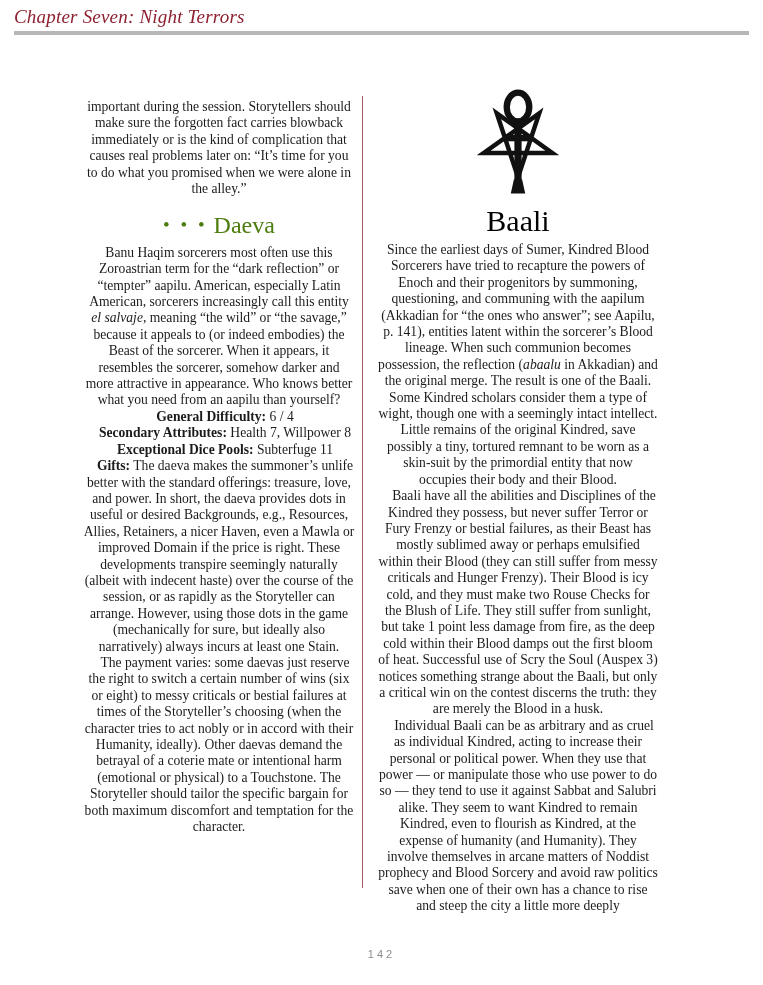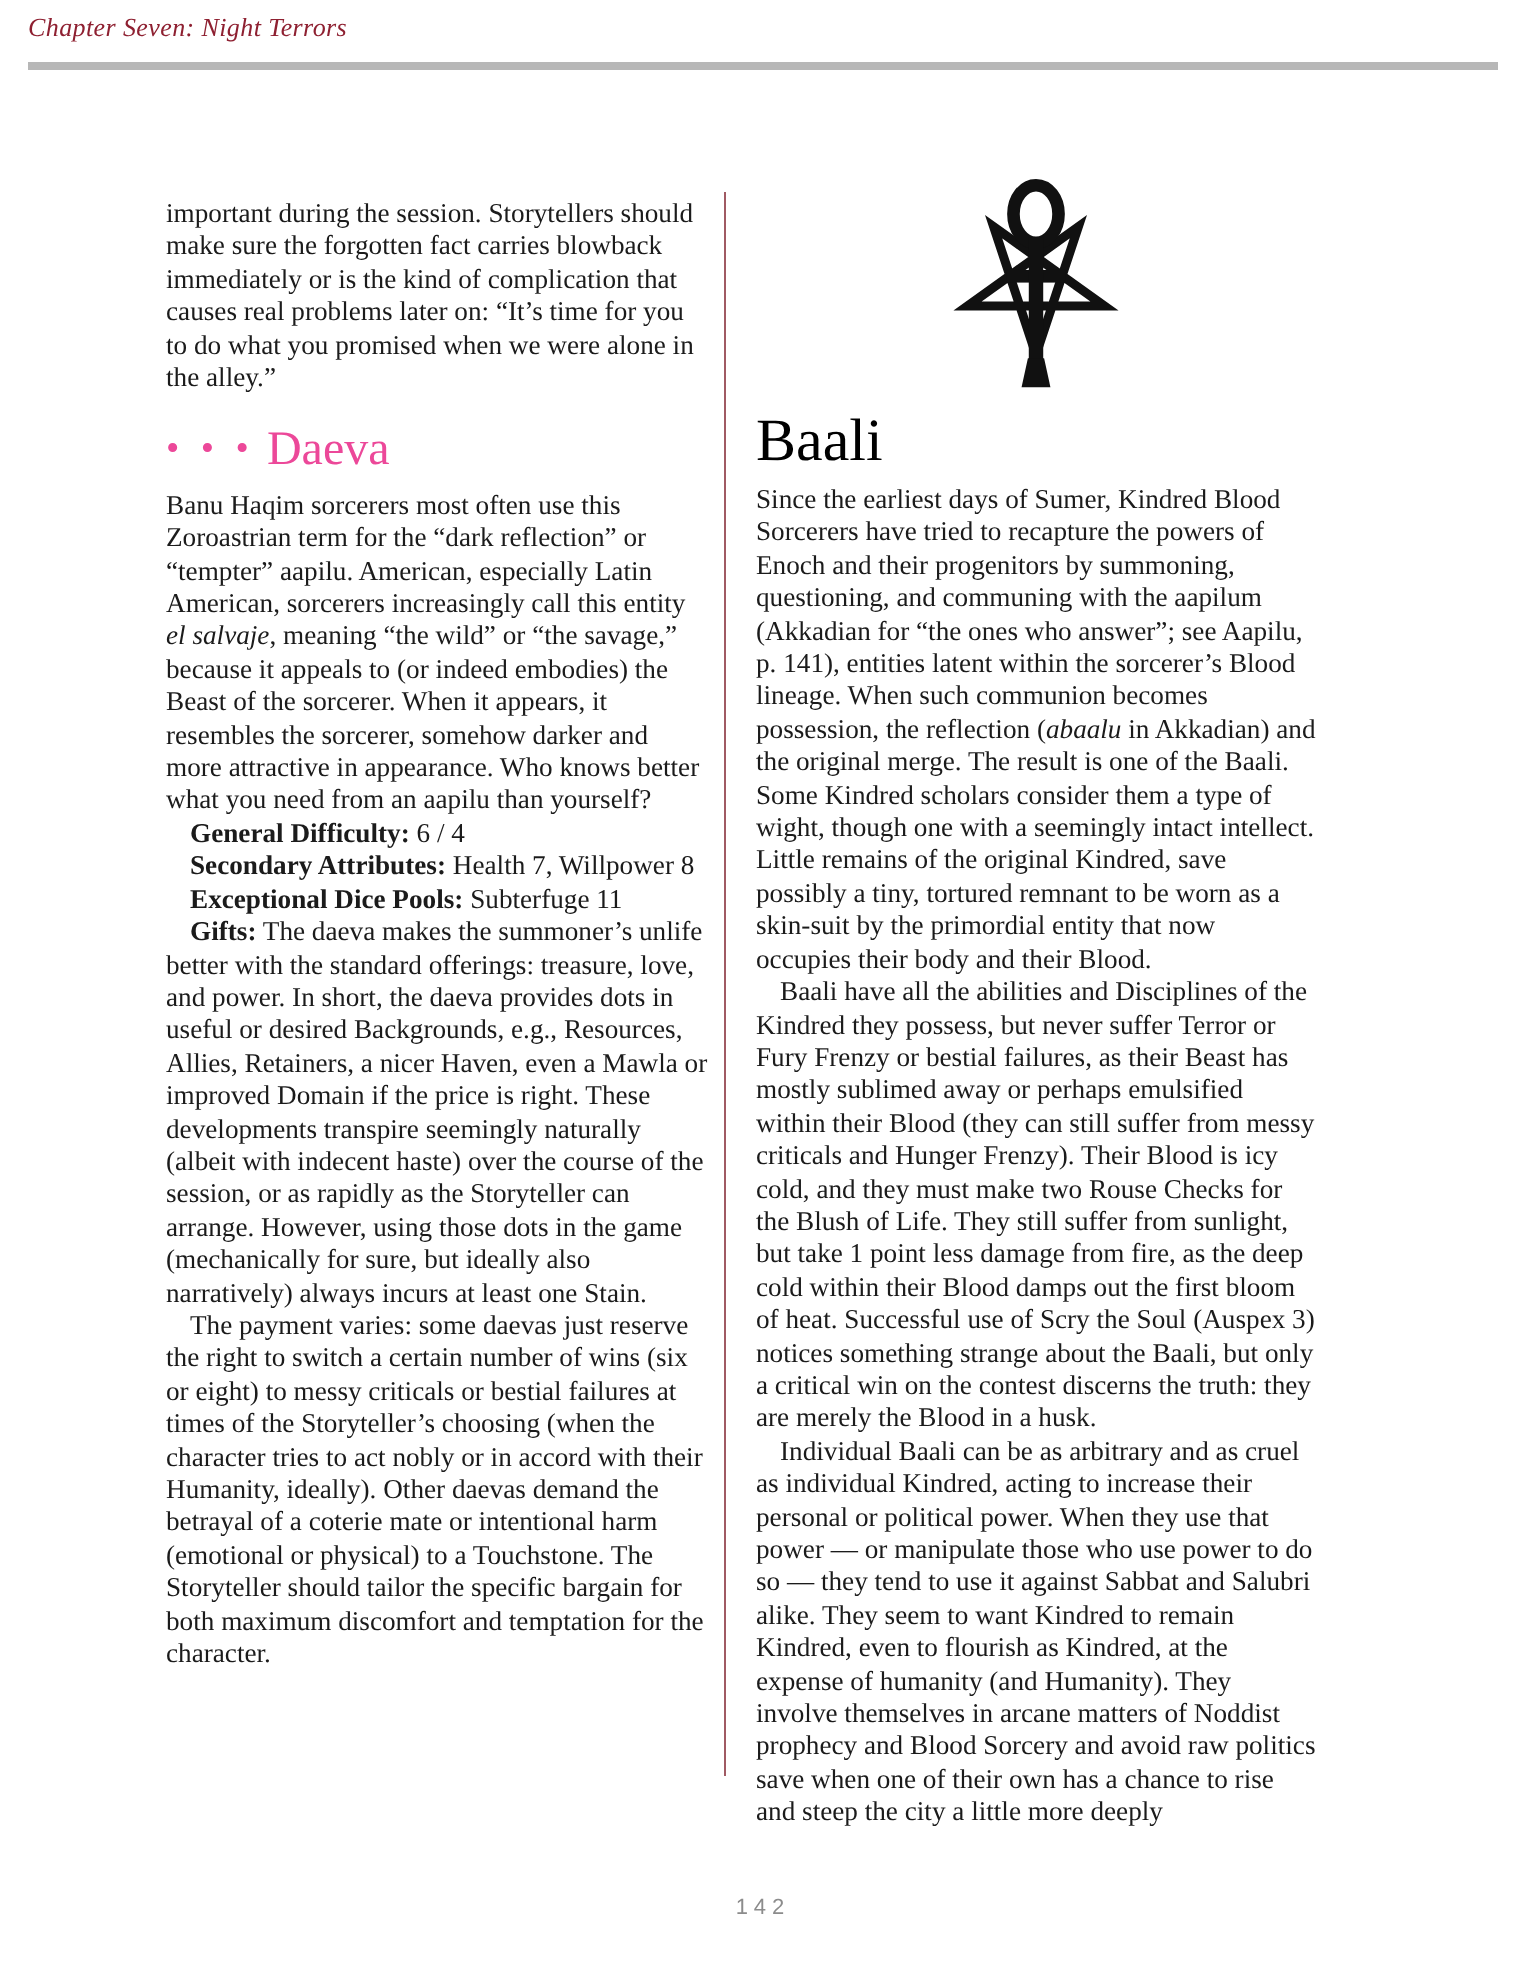--- a/index.html
+++ b/index.html
@@ -11,58 +11,58 @@
     background: #ffffff;
     font-family: "Liberation Serif", serif;
     color: #1b1b1b;
     overflow: hidden;
   }
   .chapter-header {
     position: absolute;
     left: 14px;
     top: 6px;
     font-style: italic;
-    font-size: 13px;
+    font-size: 19px;
     color: #8e2031;
     letter-spacing: 0.2px;
   }
   .header-rule {
     position: absolute;
     left: 14px;
     top: 31px;
     width: 735px;
     height: 4px;
     background: #b7b7b7;
   }
   .col {
     position: absolute;
     font-size: 13.6px;
     line-height: 16.4px;
-    text-align: left;
+    text-align: center;
   }
   .col p { margin: 0; }
   .col-left { left: 83px; top: 99px; width: 272px; }
   .col-right { left: 378px; top: 88px; width: 280px; }
   .col-divider {
     position: absolute;
     left: 362px;
     top: 96px;
     width: 1px;
     height: 792px;
     background: #a05a63;
   }
   .indent { text-indent: 12px; }
   .stat { text-indent: 12px; }
   .stat strong { font-weight: bold; font-family: Liberation Serif, serif; }
   .daeva-heading {
     font-size: 24px;
     font-weight: normal;
     line-height: 1.1;
     margin: 15px 0 6px 0;
-    color: #ec4899;
+    color: #4d7c0f;
   }
   .daeva-heading .bullets {
     font-size: 19px;
     word-spacing: 6px;
     margin-right: 9px;
     position: relative;
     top: -2px;
   }
   .baali-heading {
     font-size: 30px;

